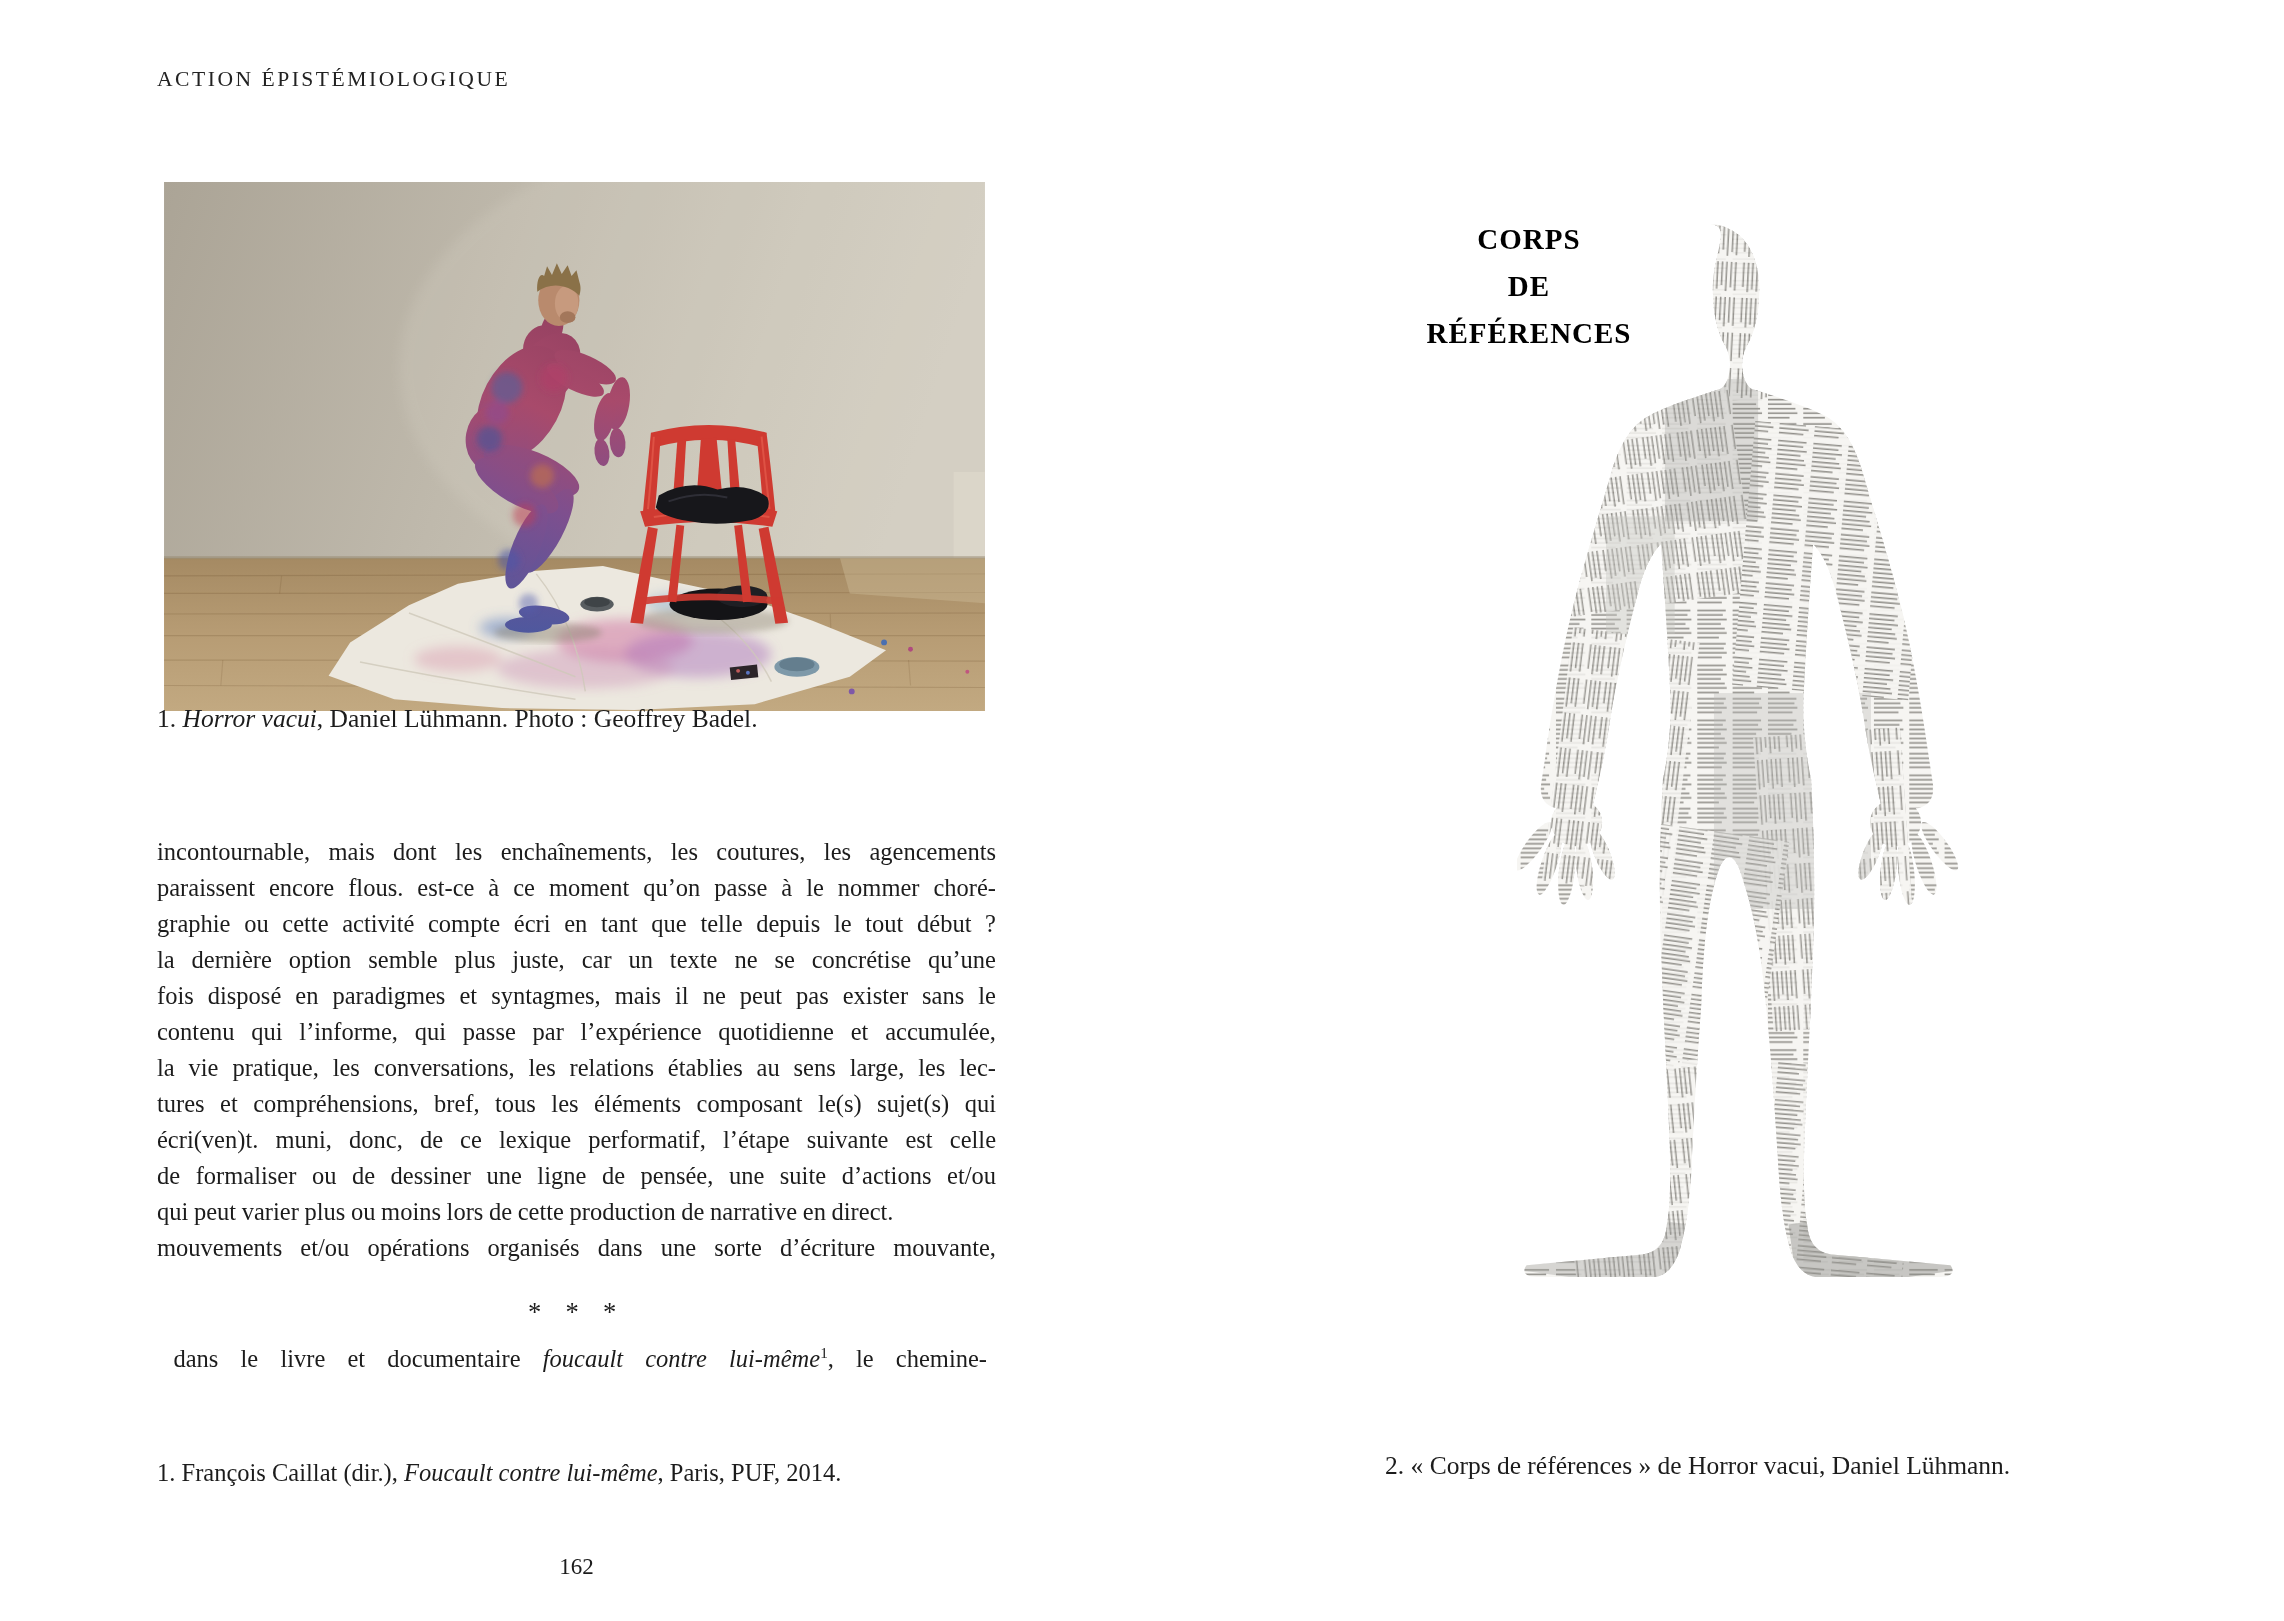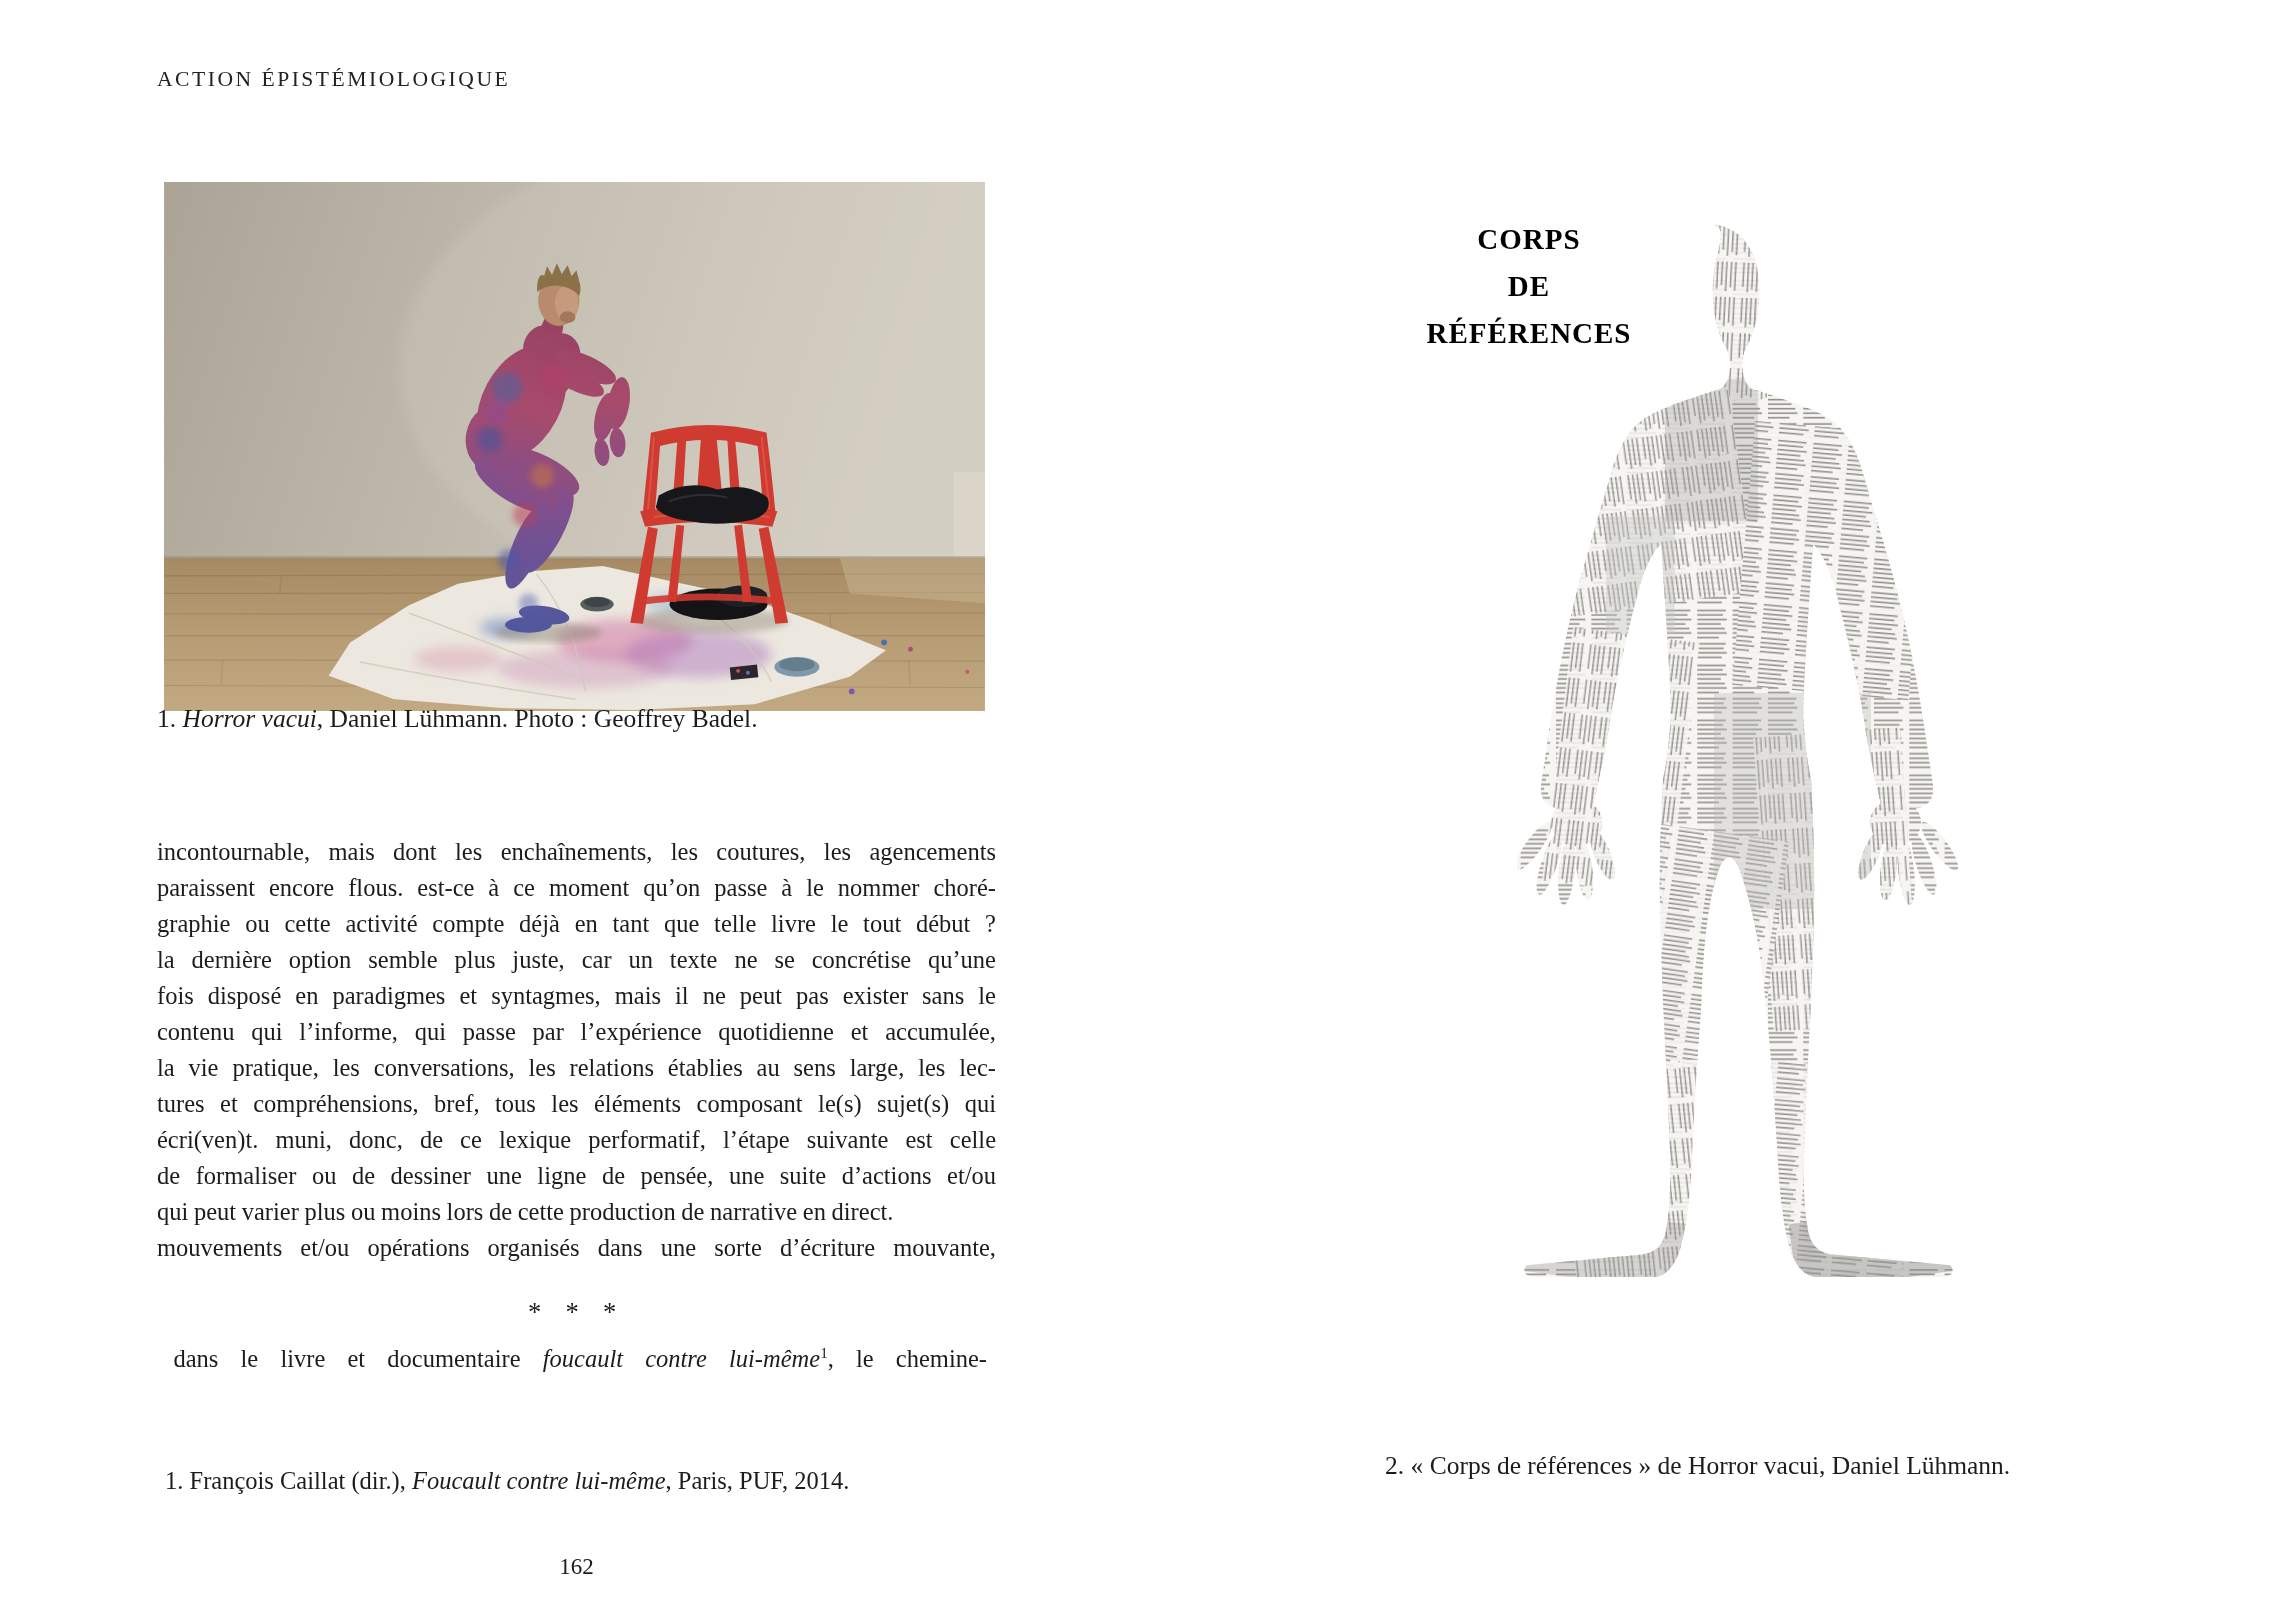--- a/index.html
+++ b/index.html
@@ -184,37 +184,37 @@
           <path d="M381,112 C380,100 384,92 388,96 L391,86 L396,95 L401,83 L406,94 L412,85 L416,96 L421,90 L424,102 C426,108 425,112 424,116 C412,104 394,102 381,112 Z" fill="#8a7148"></path>
         </g>
       </svg>
     </figure>
 
     <figcaption class="abs caption"><span>1. </span><i>Horror vacui</i><span>, Daniel Lühmann. Photo : Geoffrey Badel.</span></figcaption>
 
     <div class="abs bodytext">
         <div class="line">incontournable, mais dont les enchaînements, les coutures, les agencements</div>
         <div class="line">paraissent encore flous. est-ce à ce moment qu’on passe à le nommer choré-</div>
-        <div class="line">graphie ou cette activité compte déjà en tant que telle livre le tout début ?</div>
+        <div class="line">graphie ou cette activité compte écri en tant que telle depuis le tout début ?</div>
         <div class="line">la dernière option semble plus juste, car un texte ne se concrétise qu’une</div>
         <div class="line">fois disposé en paradigmes et syntagmes, mais il ne peut pas exister sans le</div>
         <div class="line">contenu qui l’informe, qui passe par l’expérience quotidienne et accumulée,</div>
         <div class="line">la vie pratique, les conversations, les relations établies au sens large, les lec-</div>
         <div class="line">tures et compréhensions, bref, tous les éléments composant le(s) sujet(s) qui</div>
         <div class="line">écri(ven)t. muni, donc, de ce lexique performatif, l’étape suivante est celle</div>
         <div class="line">de formaliser ou de dessiner une ligne de pensée, une suite d’actions et/ou</div>
         <div class="line last">qui peut varier plus ou moins lors de cette production de narrative en direct.</div>
         <div class="line">mouvements et/ou opérations organisés dans une sorte d’écriture mouvante,</div>
       </div>
 
     <div class="abs sep">* * *</div>
 
     <p class="abs para2" style="margin:0"><span>dans le livre et documentaire </span><i>foucault contre lui-même</i><sup>1</sup><span>, le chemine-</span></p>
 
-    <p class="abs footnote" style="margin:8px"><span>1. François Caillat (dir.), </span><i>Foucault contre lui-même</i><span>, Paris, PUF, 2014.</span></p>
+    <p class="abs footnote" style="margin:0"><span>1. François Caillat (dir.), </span><i>Foucault contre lui-même</i><span>, Paris, PUF, 2014.</span></p>
 
     <div class="abs pagenum">162</div>
   </section>
 
   <section>
 
     <div class="abs art-title">
       <div>corps</div>
       <div>de</div>
       <div>références</div>

